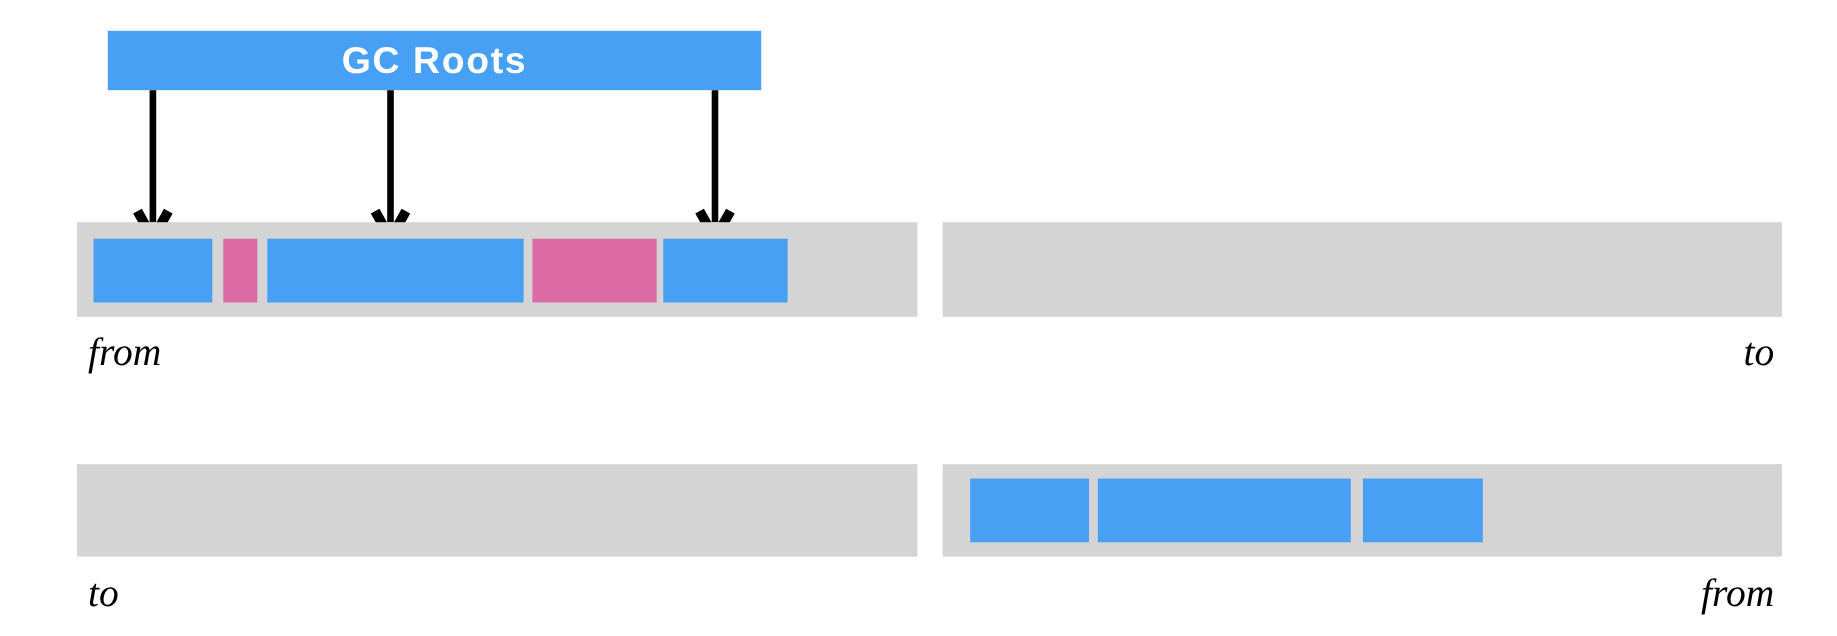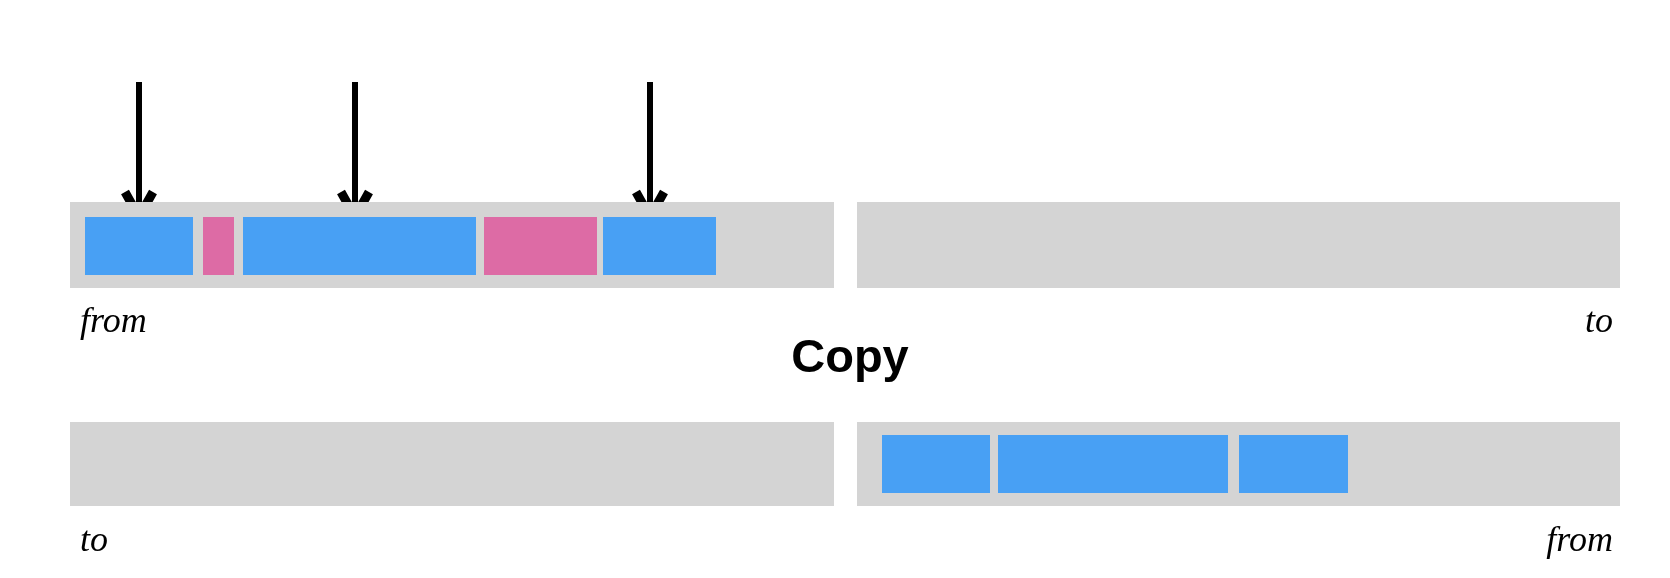--- a/index.html
+++ b/index.html
@@ -54,20 +54,23 @@
     font-weight: 700;
     line-height: 1;
     white-space: nowrap;
   }
 </style>
 </head>
 <body>
 
 <div class="canvas">
 
+  <div class="gcroots" style="background: rgb(72, 160, 244); color: rgb(255, 255, 255);">
+    <span>GC Roots</span>
+  </div>
 
   <svg class="arrows-svg" viewBox="0 0 1670 578" xmlns="http://www.w3.org/2000/svg">
       <g>
         <line x1="139" y1="82" x2="139" y2="202" stroke="#000000" stroke-width="6"></line>
         <polyline points="125,192 139,217 153,192" fill="none" stroke="#000000" stroke-width="9" stroke-linejoin="miter"></polyline>
       </g>
       <g>
         <line x1="355" y1="82" x2="355" y2="202" stroke="#000000" stroke-width="6"></line>
         <polyline points="341,192 355,217 369,192" fill="none" stroke="#000000" stroke-width="9" stroke-linejoin="miter"></polyline>
       </g>
@@ -84,21 +87,20 @@
       <div class="block" style="left: 414px; width: 113px; background: rgb(221, 107, 165);"></div>
       <div class="block" style="left: 533px; width: 113px; background: rgb(72, 160, 244);"></div>
     </div>
 
   <div id="bar-top-right" class="bar" style="background: rgb(212, 212, 212);"></div>
 
   <div id="lbl-from-top" class="side-label" style="color: rgb(0, 0, 0);">from</div>
 
   <div id="lbl-to-top" class="side-label" style="color: rgb(0, 0, 0);">to</div>
 
-  <div class="copy-label" style="color: rgb(0, 0, 0);">Copy</div>
 
   <div id="bar-bottom-left" class="bar" style="background: rgb(212, 212, 212);"></div>
 
   <div id="bar-bottom-right" class="bar" style="background: rgb(212, 212, 212);">
       <div class="block" style="left: 25px; width: 108px; background: rgb(72, 160, 244);"></div>
       <div class="block" style="left: 141px; width: 230px; background: rgb(72, 160, 244);"></div>
       <div class="block" style="left: 382px; width: 109px; background: rgb(72, 160, 244);"></div>
     </div>
 
   <div id="lbl-to-bottom" class="side-label" style="color: rgb(0, 0, 0);">to</div>

